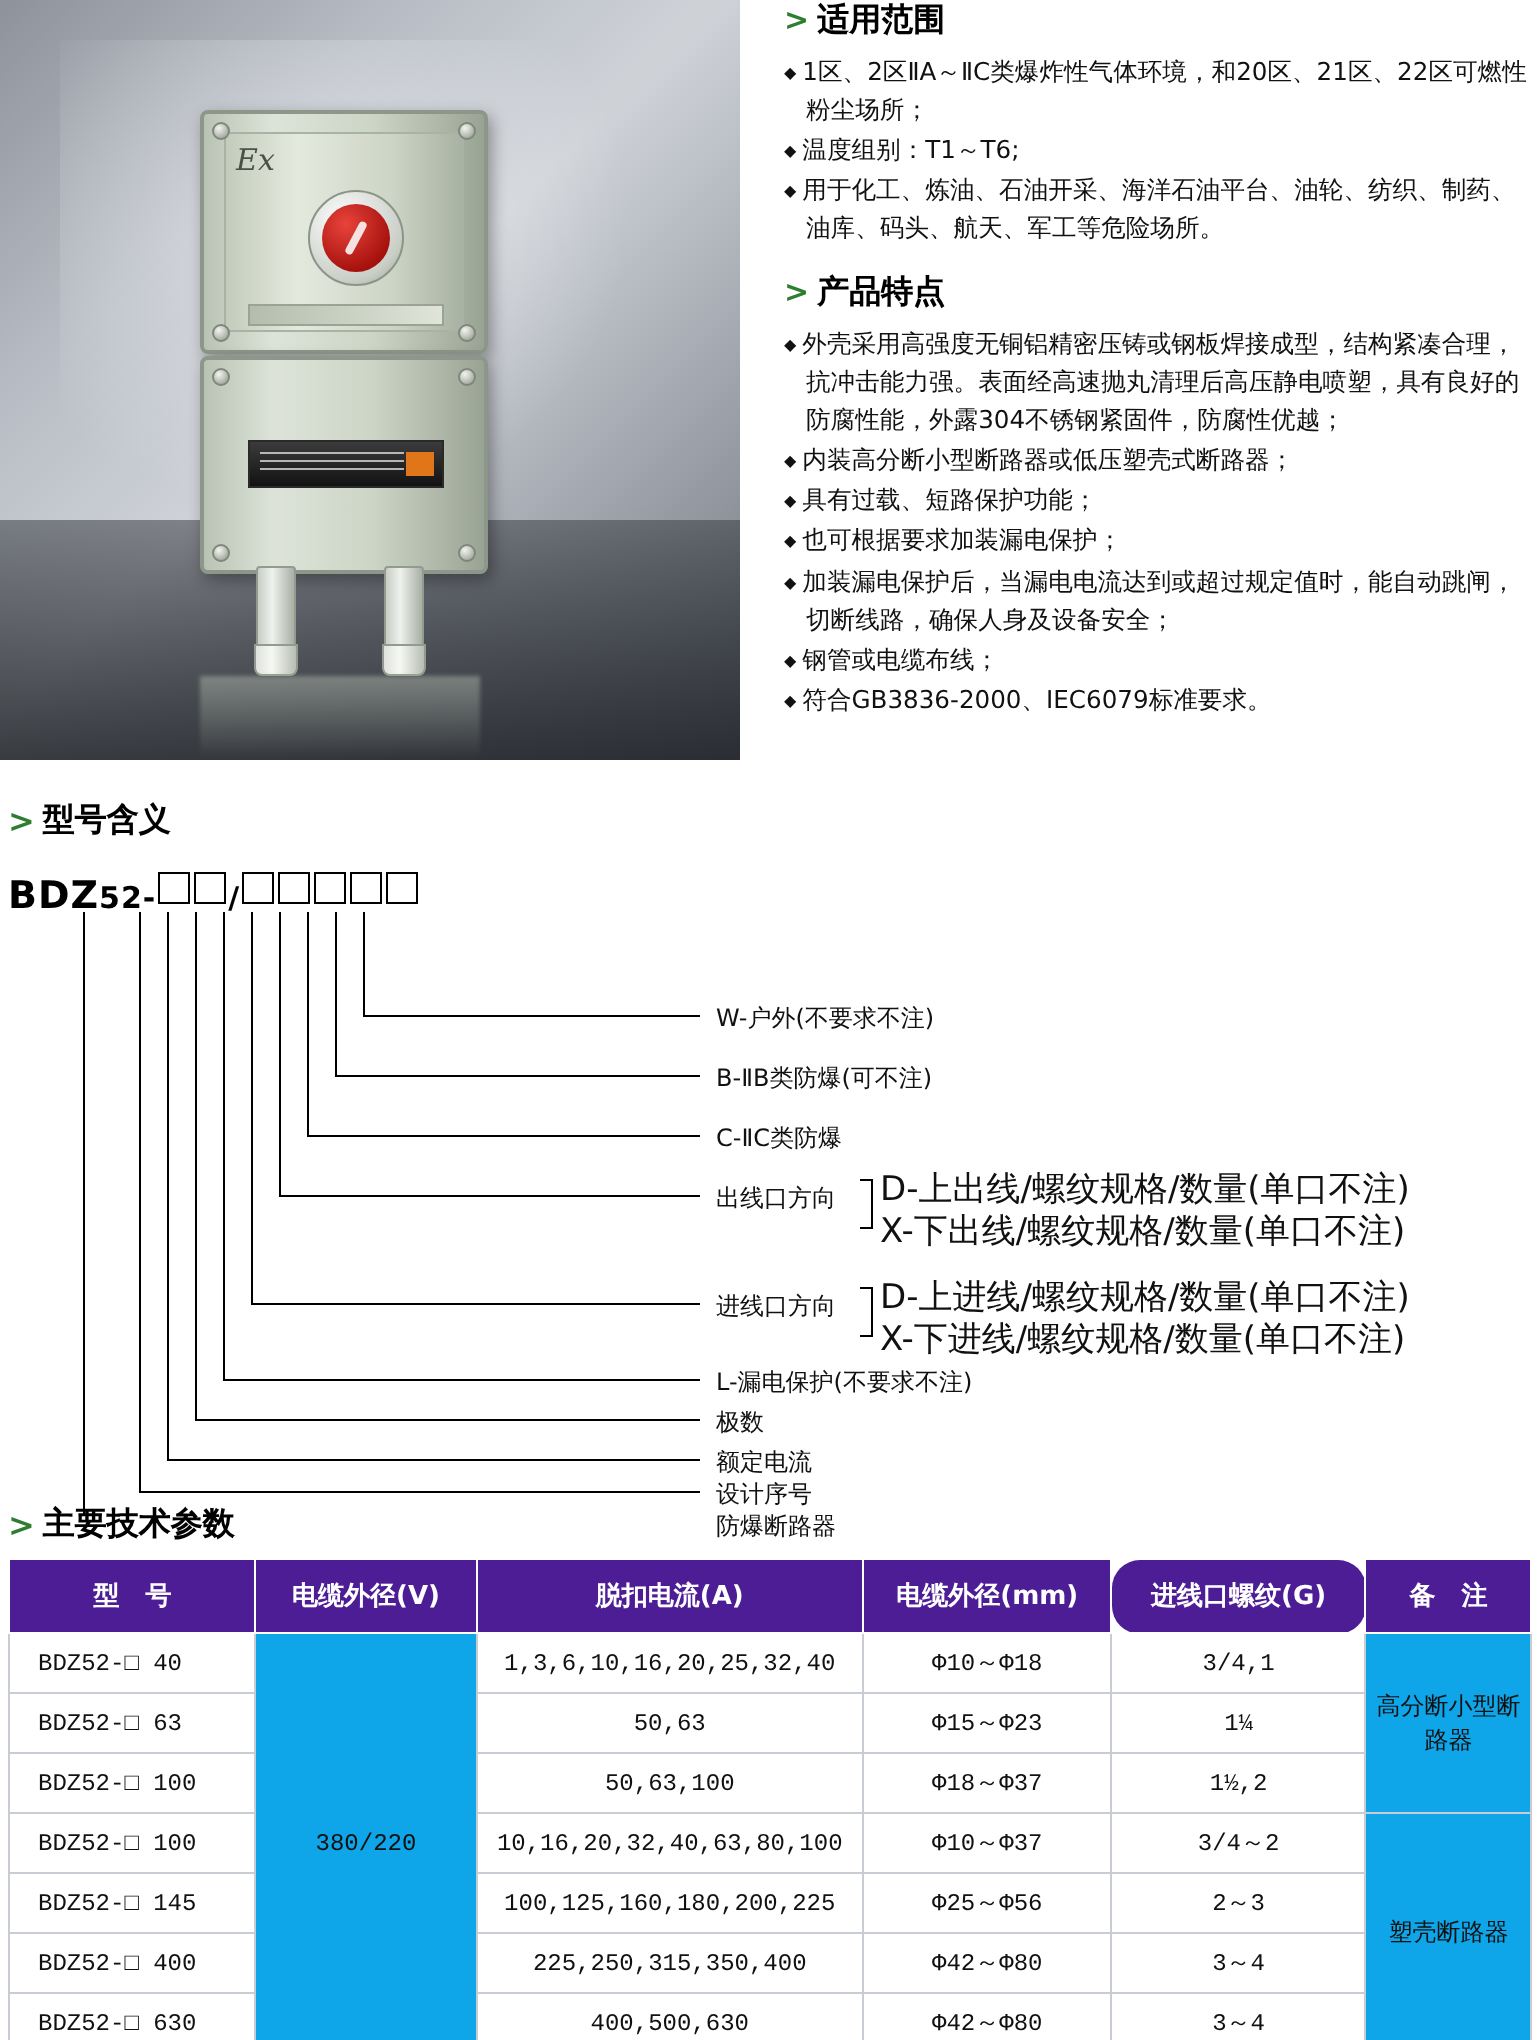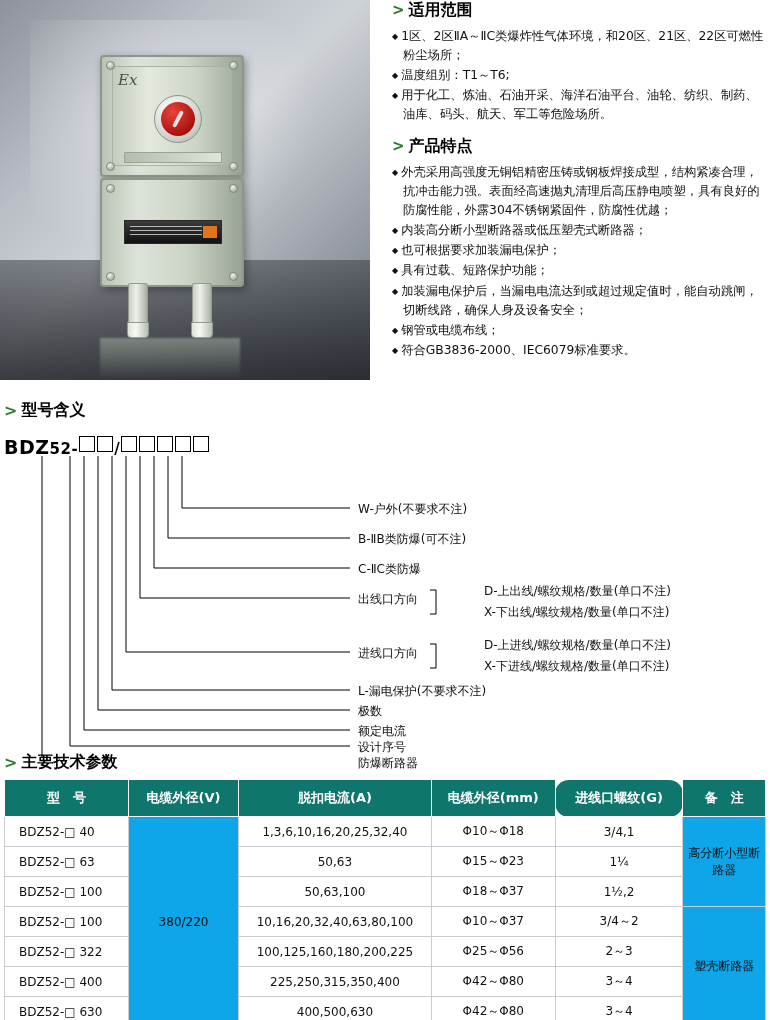--- a/index.html
+++ b/index.html
@@ -273,51 +273,52 @@
     width: 770px;
     height: 330px;
   }
   .diagram svg { display: block; }
   .dlabel {
     position: absolute;
     font-size: 12px;
     color: #111;
     white-space: nowrap;
   }
-  .dlabel.small { font-size: 12px; margin-left: 44px; }
+  .dlabel.small { font-size: 17px; }
 
   
   .table-sec {
     position: absolute;
     left: 0;
     top: 752px;
     width: 770px;
   }
   table.params {
     border-collapse: collapse;
     width: 762px;
     margin: 6px 0 0 4px;
     font-size: 12px;
   }
   table.params th {
-    background: #0f766e;
+    background: #4c1d95;
     color: #fff;
     font-weight: bold;
     font-size: 13px;
     border: 1px solid #ffffff;
     padding: 9px 2px;
     text-align: center;
   }
   table.params td {
     border: 1px solid #c8cdd4;
     padding: 6px 2px;
     text-align: center;
     background: #ffffff;
     color: #111;
     height: 16px;
+    font-family: Liberation Mono, monospace;
   }
   table.params td.shade {
     background: #0ea5e9;
   }
   table.params td.model {
     text-align: left;
     padding-left: 14px;
   }
 </style>
 </head>
@@ -376,22 +377,22 @@
       <li>用于化工、炼油、石油开采、海洋石油平台、油轮、纺织、制药、油库、码头、航天、军工等危险场所。</li>
     </ul>
 
     <div class="sec-head">
       <span class="arrow">&gt;</span>
       <span>产品特点</span>
     </div>
     <ul class="bullet-list">
       <li>外壳采用高强度无铜铝精密压铸或钢板焊接成型，结构紧凑合理，抗冲击能力强。表面经高速抛丸清理后高压静电喷塑，具有良好的防腐性能，外露304不锈钢紧固件，防腐性优越；</li>
       <li>内装高分断小型断路器或低压塑壳式断路器；</li>
+      <li>具有过载、短路保护功能；</li>
       <li>也可根据要求加装漏电保护；</li>
-      <li>具有过载、短路保护功能；</li>
       <li>加装漏电保护后，当漏电电流达到或超过规定值时，能自动跳闸，切断线路，确保人身及设备安全；</li>
       <li>钢管或电缆布线；</li>
       <li>符合GB3836-2000、IEC6079标准要求。</li>
     </ul>
   </div>
 
   <div class="model-sec">
     <div class="sec-head-lg">
       <span class="arrow" style="color:#2f7d32;margin-right:4px;">&gt;</span>
       <span>型号含义</span>
@@ -477,21 +478,21 @@
           <td>1½,2</td>
         </tr>
         <tr>
           <td class="model">BDZ52-□ 100</td>
           <td>10,16,20,32,40,63,80,100</td>
           <td>Φ10～Φ37</td>
           <td>3/4～2</td>
           <td class="shade" rowspan="4">塑壳断路器</td>
         </tr>
         <tr>
-          <td class="model">BDZ52-□ 322</td>
+          <td class="model">BDZ52-□ 145</td>
           <td>100,125,160,180,200,225</td>
           <td>Φ25～Φ56</td>
           <td>2～3</td>
         </tr>
         <tr>
           <td class="model">BDZ52-□ 400</td>
           <td>225,250,315,350,400</td>
           <td>Φ42～Φ80</td>
           <td>3～4</td>
         </tr>

